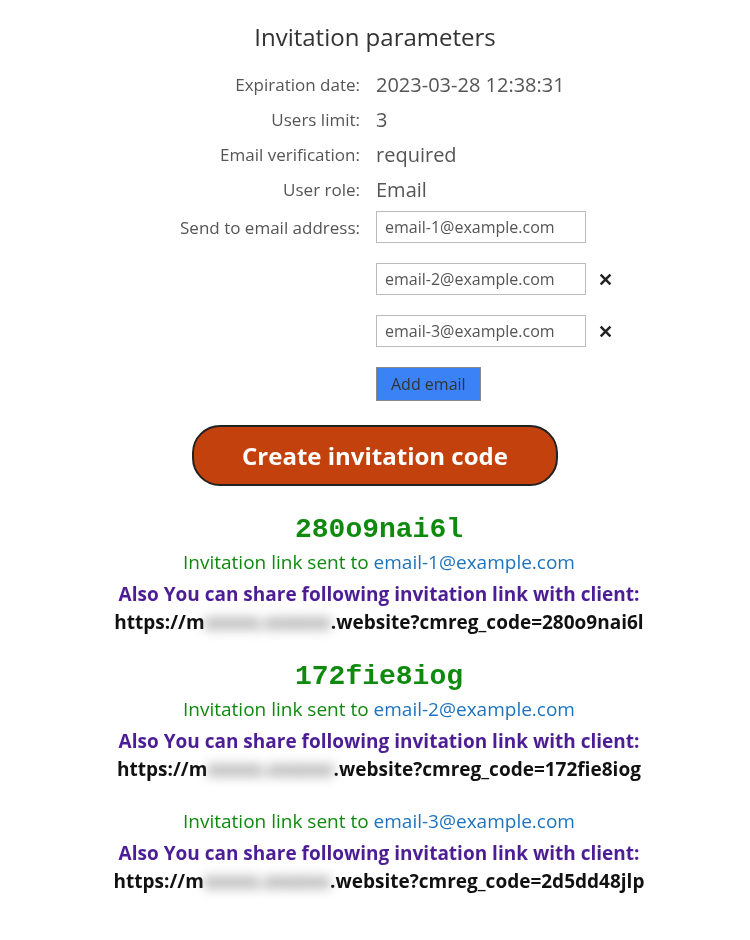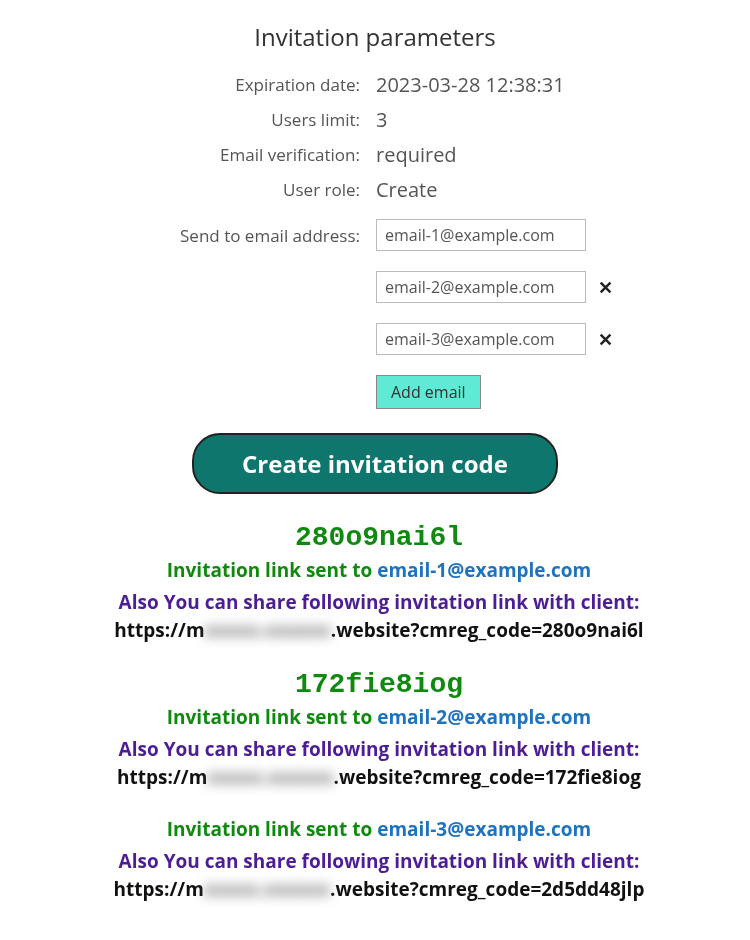--- a/index.html
+++ b/index.html
@@ -16,21 +16,21 @@
       color: #333;
       font-size: 24px;
       margin-bottom: 18px;
     }
     .params {
       display: grid;
       grid-template-columns: 360px 1fr;
       column-gap: 16px;
       row-gap: 8px;
       align-items: center;
-      margin-bottom: 16px;
+      margin-bottom: 8px;
     }
     .param-label {
       text-align: right;
       color: #555;
       font-size: 17px;
     }
     .param-value {
       text-align: left;
       color: #555;
       font-size: 20px;
@@ -71,57 +71,57 @@
     }
     .add-email-row {
       display: grid;
       grid-template-columns: 360px 1fr;
       column-gap: 16px;
       margin-bottom: 24px;
     }
     .add-email-btn {
       padding: 5px 14px;
       font-size: 16px;
-      background: #5eead4;
+      background: #3b82f6;
       border: 1px solid #888;
       cursor: pointer;
       color: #333;
       font-family: inherit;
     }
     .create-btn-wrap {
       text-align: center;
       margin-bottom: 28px;
     }
     .create-btn {
       display: inline-block;
       padding: 12px 48px;
       font-size: 24px;
       font-weight: 700;
       color: #fff;
-      background: #0f766e;
+      background: #c2410c;
       border: 2px solid #222;
       border-radius: 28px;
       cursor: pointer;
       font-family: inherit;
     }
     .result {
       text-align: center;
       margin-bottom: 26px;
       margin-left: 8px;
     }
     .code {
       font-size: 28px;
       font-weight: 700;
       color: #0f8a0f;
       font-family: "Consolas", "Courier New", monospace;
       margin-bottom: 4px;
     }
     .sent-line {
       font-size: 19px;
-      font-weight: 700;
+      font-weight: 400;
       margin-bottom: 6px;
     }
     .sent-prefix { color: #0f8a0f; }
     .sent-email { color: #1e73be; }
     .share-text {
       font-size: 19px;
       font-weight: 700;
       color: #4c1d95;
       margin-bottom: 2px;
     }
@@ -143,21 +143,21 @@
   <h2 class="title">Invitation parameters</h2>
 
   <div class="params">
     <div class="param-label">Expiration date:</div>
     <div class="param-value">2023-03-28 12:38:31</div>
     <div class="param-label">Users limit:</div>
     <div class="param-value">3</div>
     <div class="param-label">Email verification:</div>
     <div class="param-value">required</div>
     <div class="param-label">User role:</div>
-    <div class="param-value">Create</div>
+    <div class="param-value">Email</div>
   </div>
 
   <div class="email-rows">
     <div class="email-label">Send to email address:</div>
     <div class="email-cell">
       <input class="email-input" type="text" value="email-1@example.com" style="">
     </div>
     <div></div>
     <div class="email-cell">
       <input class="email-input" type="text" value="email-2@example.com" style="">

